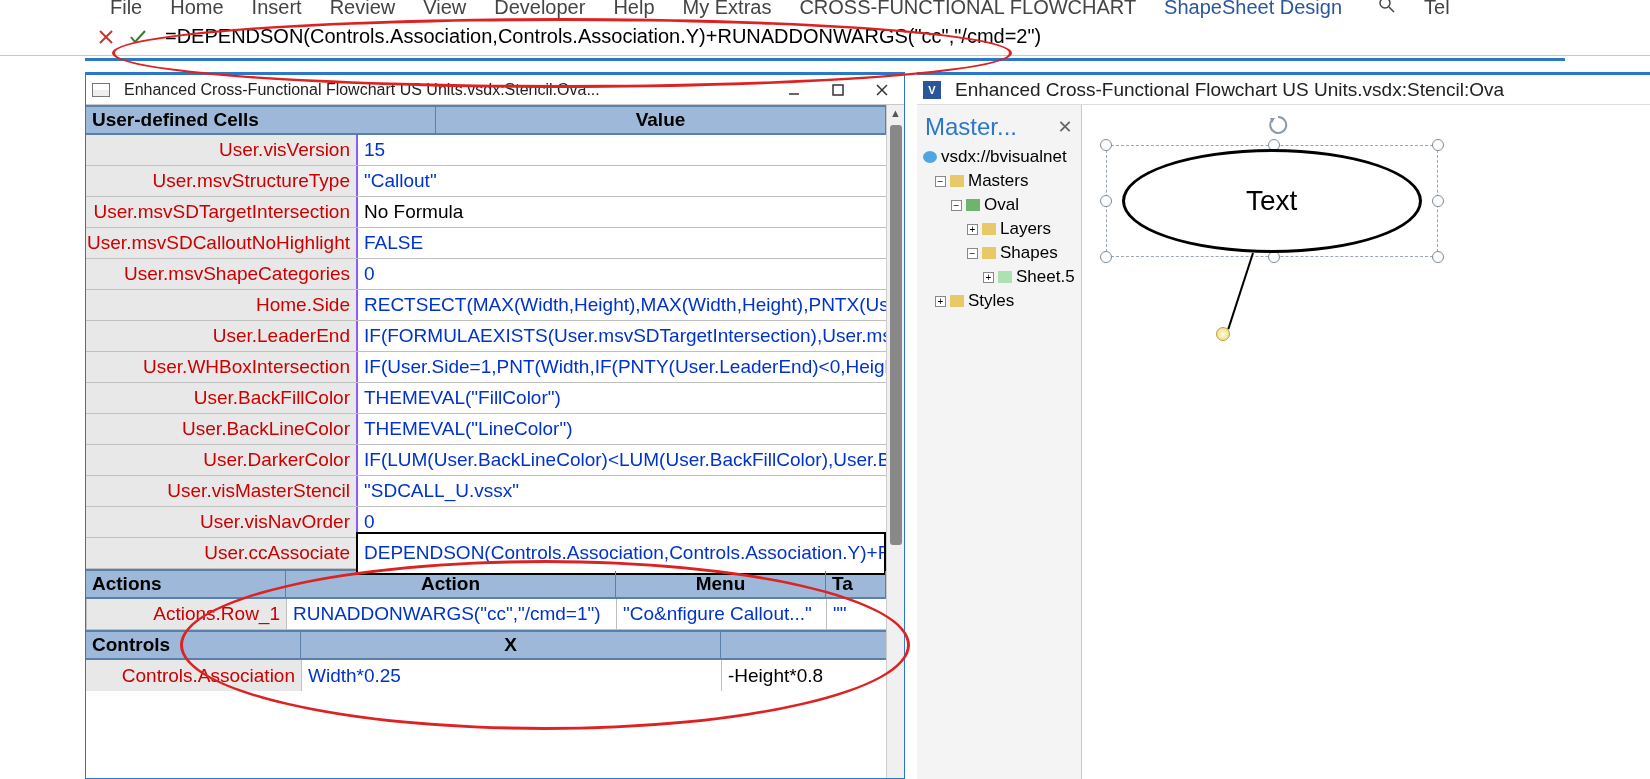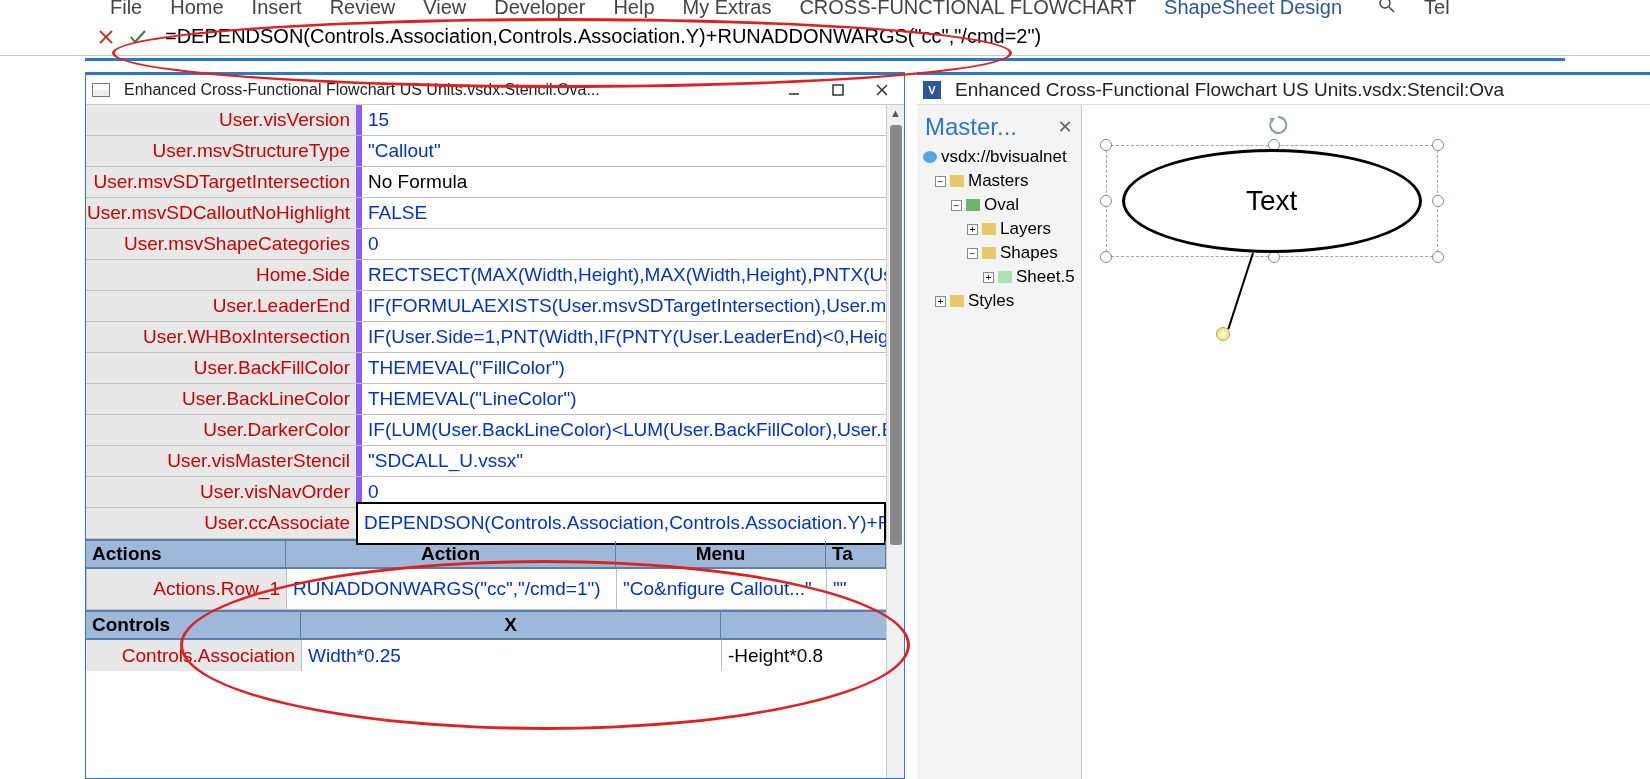--- a/index.html
+++ b/index.html
@@ -111,37 +111,37 @@
     flex: 0 0 270px;
     text-align: right;
     padding-right: 6px;
     color: #cc0000;
   }
   .grid-row .val-cell {
     flex: 1;
     background: #fff;
     padding: 0 6px;
     color: #0033cc;
-    border-left: 6px solid #8b5cf6;
+    border-left: 2px solid #8b5cf6;
     white-space: nowrap;
     overflow: hidden;
     height: 100%;
     display: flex; align-items: center;
   }
   .grid-row .val-cell.black { color: #000; }
   .grid-row.selected .val-cell {
     border: 2px solid #000;
     height: 43px;
   }
   
   .actions-header .col:nth-child(1){ flex:0 0 200px; }
   .actions-header .col:nth-child(2){ flex:0 0 330px; text-align:center; }
   .actions-header .col:nth-child(3){ flex:0 0 210px; text-align:center; }
   .actions-header .col:nth-child(4){ flex:1; }
-  .actions-row { display:flex; background:#e8e8e8; border-bottom:1px solid #c0c0c0; font-size:19px; height:41px; align-items:center;}
+  .actions-row { display:flex; background:#e8e8e8; border-bottom:1px solid #c0c0c0; font-size:19px; height:31px; align-items:center;}
   .actions-row .c { padding:0 6px; border-left:1px solid #c0c0c0; background:#fff; height:100%; display:flex; align-items:center;}
   .actions-row .c0 { flex:0 0 200px; text-align:right; background:#e8e8e8; color:#cc0000; justify-content:flex-end;}
   .actions-row .c1 { flex:0 0 330px; color:#0033cc;}
   .actions-row .c2 { flex:0 0 210px; color:#0033cc;}
   .actions-row .c3 { flex:1; color:#0033cc;}
   .controls-header .col:nth-child(1){ flex:0 0 215px;}
   .controls-header .col:nth-child(2){ flex:0 0 420px; text-align:center;}
   .controls-row { display:flex; background:#e8e8e8; font-size:19px; height:31px; align-items:center;}
   .controls-row .c0 { flex:0 0 215px; text-align:right; color:#cc0000; padding-right:6px;}
   .controls-row .c1 { flex:0 0 420px; background:#fff; color:#0033cc; padding:0 6px; border-left:1px solid #c0c0c0; height:100%; display:flex; align-items:center;}
@@ -292,20 +292,24 @@
       <div class="winbtn">
           <svg width="14" height="14">
             <line x1="2" y1="2" x2="12" y2="12" stroke="#333" stroke-width="1.5"></line>
             <line x1="12" y1="2" x2="2" y2="12" stroke="#333" stroke-width="1.5"></line>
           </svg>
         </div>
     </div>
     <div class="doc-body">
       <div class="sheet">
 
+        <div class="section-header">
+          <div class="col" style="flex:0 0 350px">User-defined Cells</div>
+          <div class="col" style="flex:1;text-align:center">Value</div>
+        </div>
         <div id="user-rows">
             <div class="grid-row">
               <div class="name-cell">User.visVersion</div>
               <div class="val-cell">15</div>
             </div>
             <div class="grid-row">
               <div class="name-cell">User.msvStructureType</div>
               <div class="val-cell">"Callout"</div>
             </div>
             <div class="grid-row">

